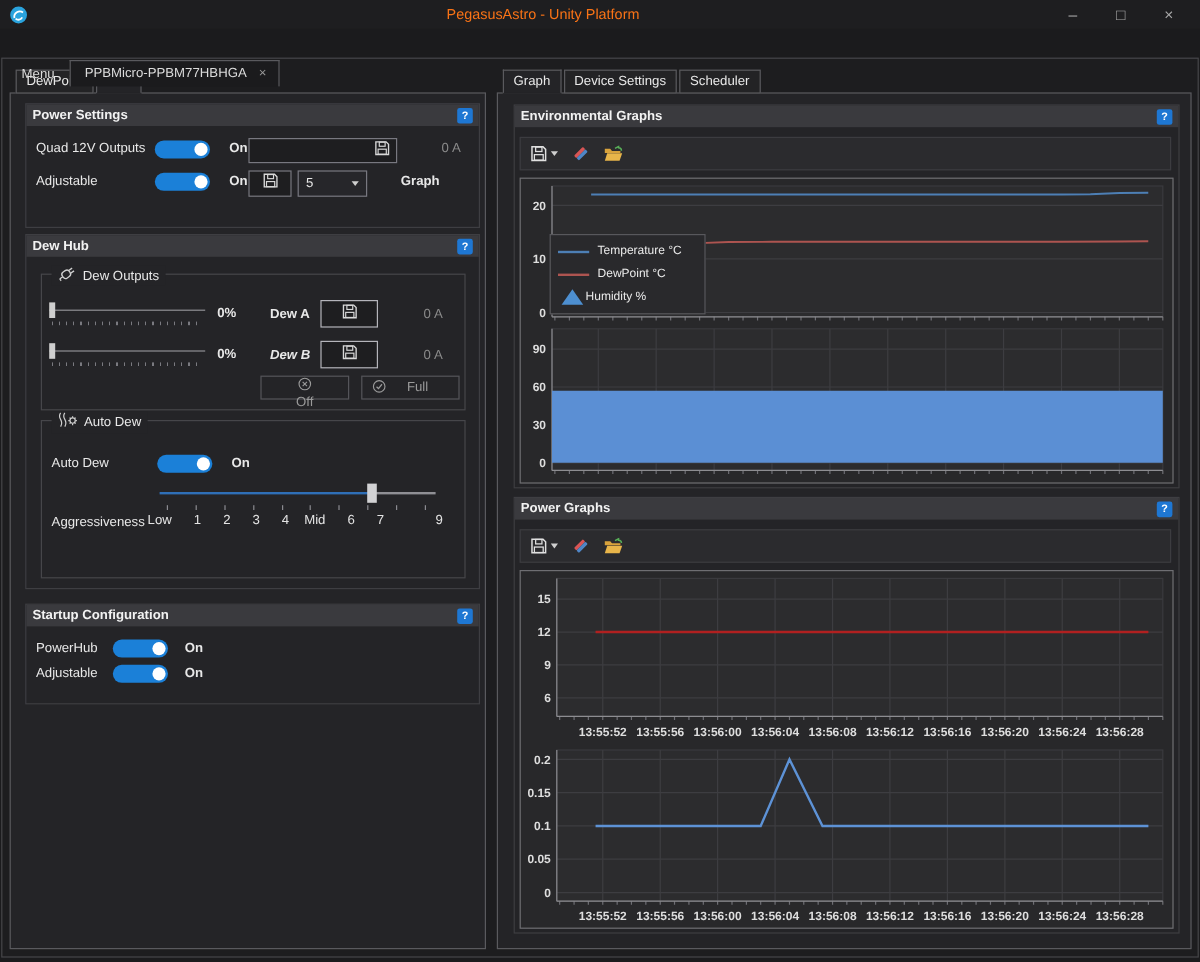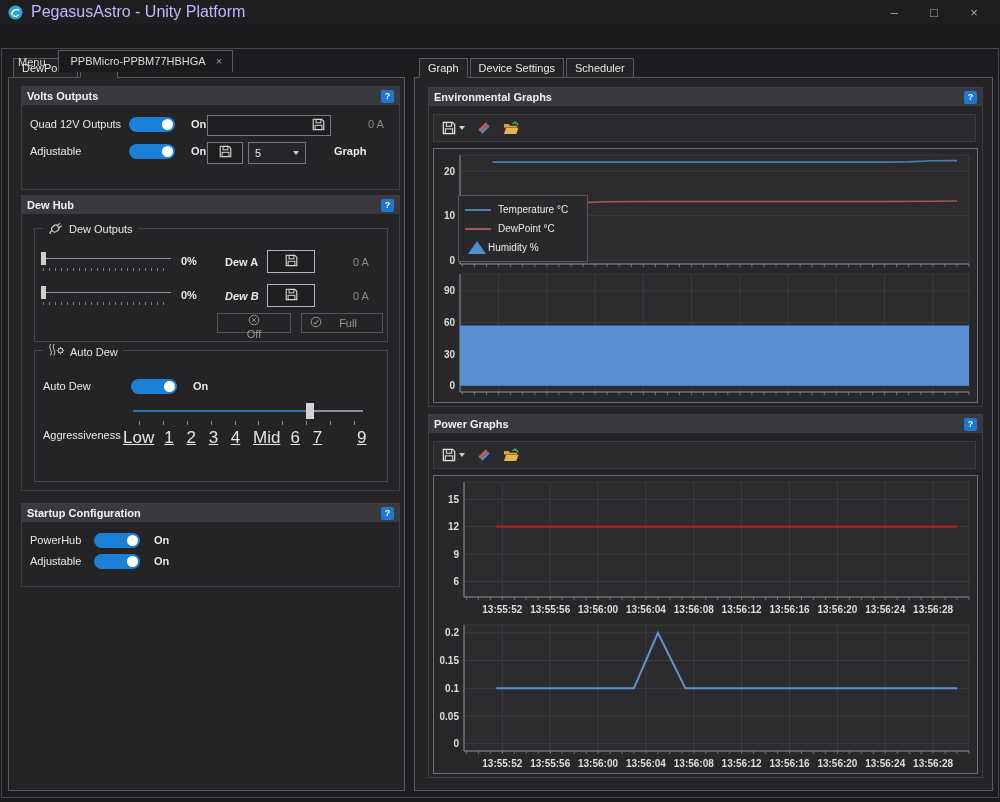--- a/index.html
+++ b/index.html
@@ -4,21 +4,21 @@
 <style>
   html,body{margin:0;padding:0;}
   body{
     width:1000px;height:802px;position:relative;overflow:hidden;
     background:#1b1b1d;font-family:"Liberation Sans",sans-serif;
     -webkit-font-smoothing:antialiased;
   }
   
   .titlebar{position:absolute;top:0;left:0;right:0;height:24px;background:#1e1e20;display:flex;align-items:center;}
   .logo{margin-left:8px;display:inline-flex;}
-  .title{margin-left:8px;font-size:16px;color:#c4b5fd;flex:1;}
+  .title{margin-left:8px;font-size:12px;color:#f97316;flex:1;text-align:center;}
   .wbtn{width:40px;text-align:center;color:#a8a8a8;font-size:13px;cursor:default;}
   
   .maintabs{position:absolute;top:27px;left:6px;height:22px;display:flex;align-items:flex-end;z-index:4;margin-top:23px;}
   .maintab{font-size:11px;color:#dcdcdc;padding:4px 12px 4px 12px;}
   .maintab.active{background:#1b1b1d;border:1px solid #5a5a5e;border-bottom:none;padding:4px 10px 5px 12px;display:flex;gap:10px;align-items:center;}
   .tabclose{color:#9a9a9a;font-size:11px;}
   .frame{position:absolute;top:48px;left:1px;right:1px;bottom:4px;border:1px solid #46464a;background:#1d1d1f;}
   
   .panel{position:absolute;}
   #panel-left{left:8px;top:58px;width:397px;height:733px;}
@@ -55,21 +55,21 @@
   .hslider .ticks{position:absolute;top:17px;left:2px;right:2px;height:3px;
       background:repeating-linear-gradient(to right,#7a7a80 0,#7a7a80 1px,transparent 1px,transparent 6px);}
   
   .aslider{position:absolute;height:16px;}
   .aslider .tr-blue{position:absolute;left:0;top:7px;height:2px;background:#2f6fb7;width:77%;}
   .aslider .tr-gray{position:absolute;right:0;top:7px;height:2px;background:#8f8f94;width:23%;}
   .aslider .thumb{position:absolute;top:0;left:calc(77% - 4px);width:8px;height:16px;background:#d2d2d4;}
   .tickrow{position:absolute;display:flex;justify-content:space-between;}
   .tickrow span{width:1px;height:4px;background:#8a8a90;}
   .scalerow{position:absolute;display:flex;justify-content:space-between;}
-  .scalerow span{font-size:17px;color:#e4e4e4;min-width:12px;text-align:left;text-decoration:underline;}
+  .scalerow span{font-size:11px;color:#e4e4e4;min-width:12px;text-align:right;}
   
   .toolbar{position:absolute;left:4px;width:543px;height:28px;background:#2b2b2e;border:1px solid #3c3c40;display:flex;align-items:center;gap:12px;padding:0 8px;box-sizing:border-box;}
   .tool{display:inline-flex;align-items:center;gap:3px;}
   .charts-box{position:absolute;left:4px;width:543px;border:1px solid #6e6e72;background:#28282a;display:flex;flex-direction:column;}
   .chart{position:relative;width:100%;}
   .legend{position:absolute;left:24px;top:46px;width:116px;background:#29292c;border:1px solid #58585c;padding:4px 6px;z-index:5;}
   .legend-row{display:flex;align-items:center;gap:7px;height:19px;}
   .sw-line{width:26px;height:2px;flex:none;}
   .sw-tri{width:0;height:0;border-left:9px solid transparent;border-right:9px solid transparent;border-bottom:13px solid #4d8fd1;flex:none;margin-left:3px;margin-right:-5px;}
   .legend-label{font-size:10px;color:#eaeaea;white-space:nowrap;}
@@ -101,21 +101,21 @@
 
 <div class="panel" id="panel-left">
   <div class="subtabs">
     <div class="subtab">DewPoint</div>
     <div class="subtab active">Hub</div>
   </div>
   <div class="panel-box">
 
     <div class="group" style="left:12px;top:8px;width:377px;height:102px;">
       <div class="group-header">
-        <span class="gtitle">Volts Outputs</span>
+        <span class="gtitle">Power Settings</span>
         <span class="help">?</span>
       </div>
       <span class="lbl" style="left:8px;top:31px;">Quad 12V Outputs</span>
       <span class="toggle" style="left:107px;top:30px;"></span>
       <span class="lbl bold" style="left:169px;top:31px;">On</span>
       <div class="inputbox" style="left:185px;top:28px;width:112px;height:19px;">
         <span></span>
         <span>
           <svg width="13" height="13" viewBox="0 0 16 16">
               <path d="M1.5 1.5 H12 L14.5 4 V14.5 H1.5 Z" fill="none" stroke="#d8d8d8" stroke-width="1.4"></path>

